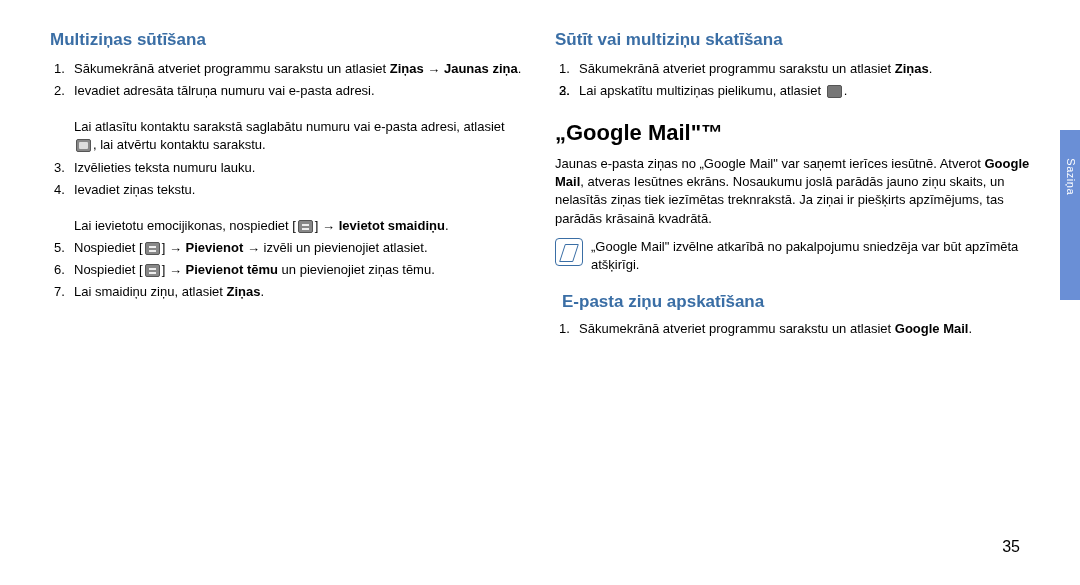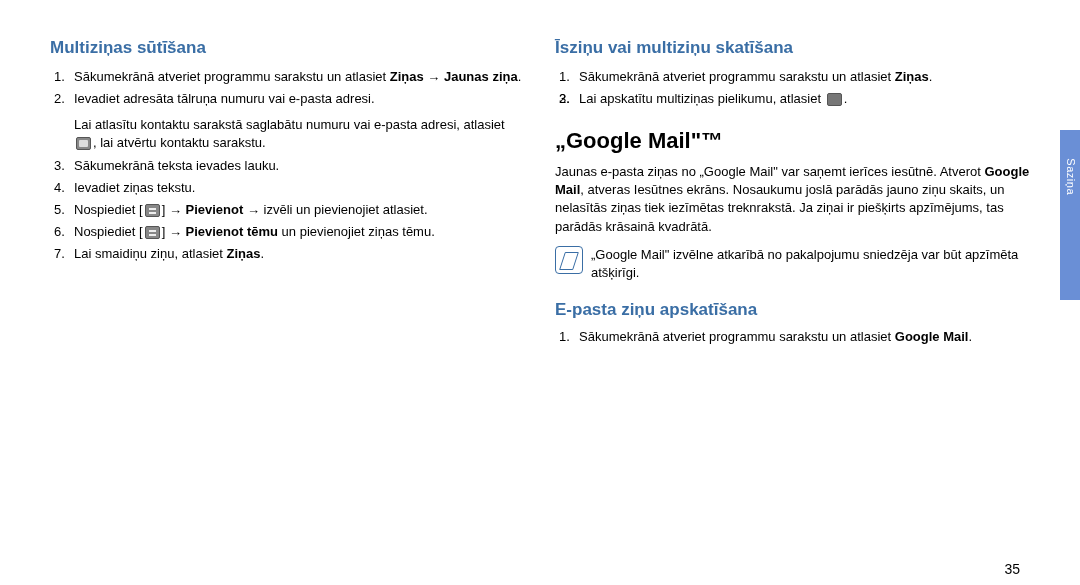--- a/index.html
+++ b/index.html
@@ -8,21 +8,21 @@
     width: 1080px;
     height: 585px;
     background: #fff;
     position: relative;
     font-size: 13px;
     line-height: 1.4;
     color: #000;
   }
   .page {
     display: flex;
-    padding: 36px 50px 20px 50px;
+    padding: 28px 50px 20px 50px;
     gap: 30px;
   }
   .col {
     flex: 1;
   }
   h2 {
     color: #3a6ea5;
     font-size: 17px;
     font-weight: bold;
     margin-bottom: 8px;
@@ -30,38 +30,38 @@
   h1 {
     color: #000;
     font-size: 22px;
     font-weight: bold;
     margin: 18px 0 6px 0;
   }
   h3 {
     color: #3a6ea5;
     font-size: 17px;
     font-weight: bold;
-    margin: 14px 0 6px 0;
+    margin: 14px 0 6px 7px;
   }
   ol {
     list-style: none;
     padding-left: 0;
   }
   ol > li {
     margin-bottom: 4px;
     padding-left: 24px;
     position: relative;
   }
   ol > li .num {
     position: absolute;
     left: 4px;
     top: 0;
   }
   .sub {
-    margin-top: 8px;
+    margin-top: 18px;
   }
   .b { font-weight: bold; }
   .icon {
     display: inline-block;
     width: 15px;
     height: 13px;
     background: #888;
     border: 1px solid #555;
     border-radius: 2px;
     vertical-align: middle;
@@ -123,23 +123,23 @@
     right: 2px;
     top: 195px;
     transform: rotate(90deg);
     transform-origin: right top;
     font-size: 11px;
     color: #fff;
     letter-spacing: 0.5px;
   }
   .pagenum {
     position: absolute;
-    bottom: 5px;
+    bottom: 27px;
     right: 60px;
-    font-size: 14px;
+    font-size: 16px;
   }
 </style>
 </head>
 <body>
 
 <div class="page">
 
   <div class="col">
     <h2>Multiziņas sūtīšana</h2>
     <ol>
@@ -149,43 +149,46 @@
       </li>
       <li>
         <span class="num">2.</span>
         <span>Ievadiet adresāta tālruņa numuru vai e-pasta adresi.</span>
         <div class="sub">
           <span>Lai atlasītu kontaktu sarakstā saglabātu numuru vai e-pasta adresi, atlasiet </span><span class="icon icon-contacts"></span><span>, lai atvērtu kontaktu sarakstu.</span>
         </div>
       </li>
       <li>
         <span class="num">3.</span>
-        <span>Sākumekrānā teksta ievades lauku.</span>
+        <span>Izvēlieties teksta numuru lauku.</span>
       </li>
       <li>
         <span class="num">4.</span>
         <span>Ievadiet ziņas tekstu.</span>
+        <div class="sub">
+          <span>Lai ievietotu emocijikonas, nospiediet [</span><span class="icon icon-menu"></span><span>] → </span><span class="b">Ievietot smaidiņu</span><span>.</span>
+        </div>
       </li>
       <li>
         <span class="num">5.</span>
         <span>Nospiediet [</span><span class="icon icon-menu"></span><span>] → </span><span class="b">Pievienot</span><span> → izvēli un pievienojiet atlasiet.</span>
       </li>
       <li>
         <span class="num">6.</span>
         <span>Nospiediet [</span><span class="icon icon-menu"></span><span>] → </span><span class="b">Pievienot tēmu</span><span> un pievienojiet ziņas tēmu.</span>
       </li>
       <li>
         <span class="num">7.</span>
         <span>Lai smaidiņu ziņu, atlasiet </span><span class="b">Ziņas</span><span>.</span>
       </li>
     </ol>
   </div>
 
   <div class="col">
-    <h2>Īsziņu vai multiziņu skatīšana</h2>
+    <h2>Sūtīt vai multiziņu skatīšana</h2>
     <ol>
       <li>
         <span class="num">1.</span>
         <span>Sākumekrānā atveriet programmu sarakstu un atlasiet </span><span class="b">Ziņas</span><span>.</span>
       </li>
       <li>
         <span class="num">2.</span>
       </li>
       <li>
         <span class="num">3.</span>

